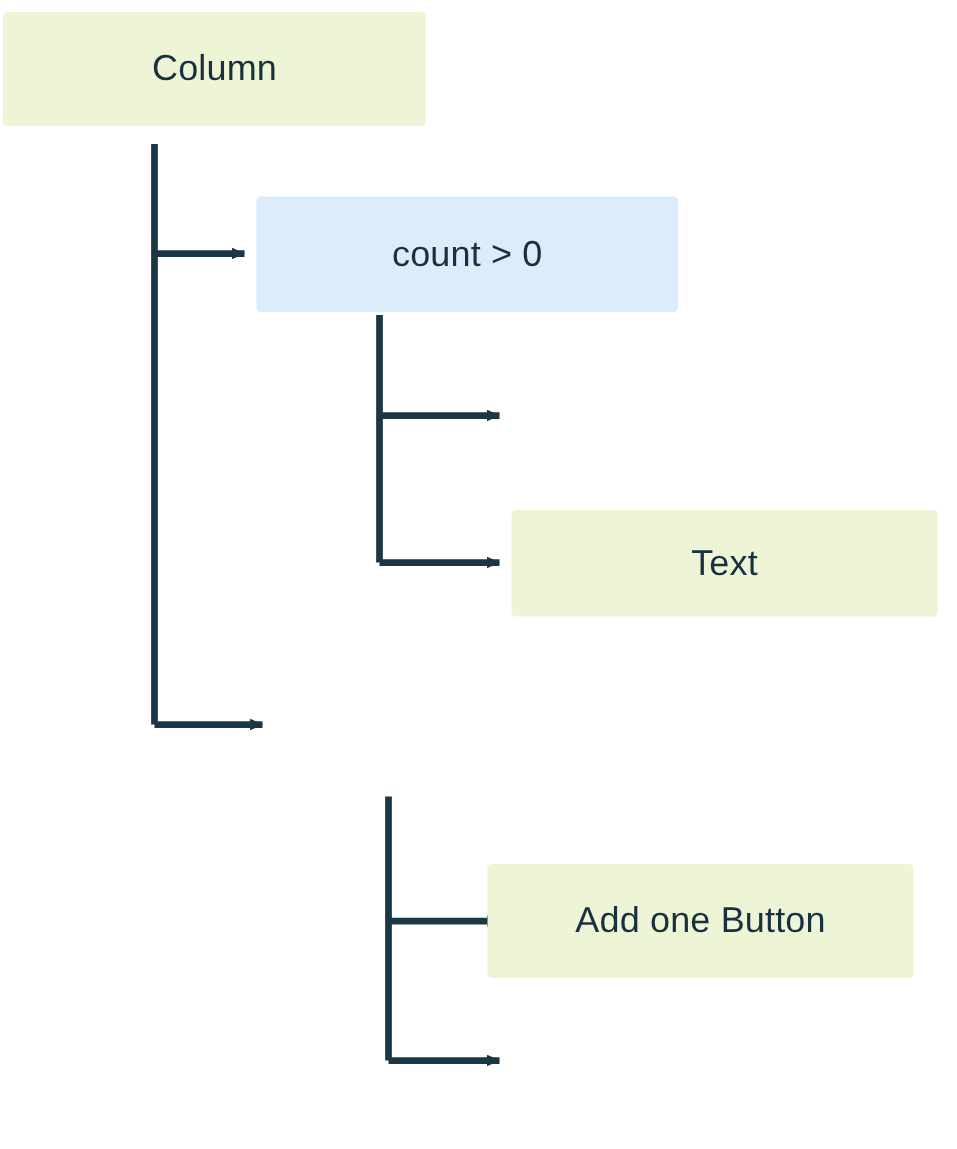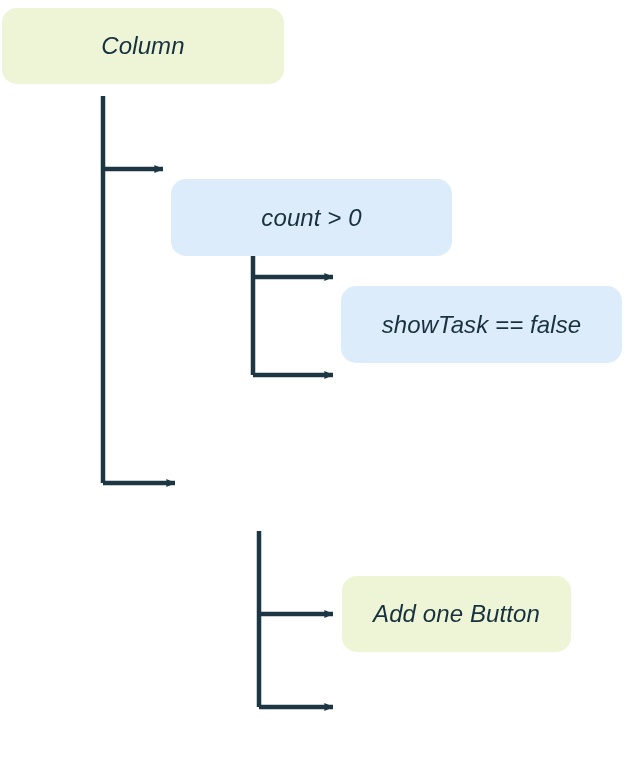--- a/index.html
+++ b/index.html
@@ -15,34 +15,33 @@
   }
   #diagram {
     position: relative;
     width: 638px;
     height: 766px;
     background: #ffffff;
   }
   .node {
     position: absolute;
     box-sizing: border-box;
-    border-radius: 15px;
+    border-radius: 3px;
     display: flex;
     align-items: center;
     text-align: center;
     color: #17313f;
     font-size: 24px;
     line-height: 1.22;
     letter-spacing: 0.1px;
     padding: 4px 10px;
-    font-style: italic;
     -webkit-font-smoothing: antialiased;
   }
   .node.green { background: #eef4d6; }
-  .node.blue  { background: #ddecfa; margin-top: 48px; }
+  .node.blue  { background: #ddecfa; }
 
   .node-label {
     display: block;
     width: 100%;
   }
 
   svg.edges {
     position: absolute;
     left: 0;
     top: 0;
@@ -95,24 +94,24 @@
   </svg>
 
   <div class="node green" style="left:2px; top:8px; width:282px; height:76px;">
     <span class="node-label">Column</span>
   </div>
 
   <div class="node blue" style="left:171px; top:131px; width:281px; height:77px;">
     <span class="node-label">count &gt; 0</span>
   </div>
 
-  <div class="node blue" style="left:341px; top:238px; width:281px; height:77px;">
-    <span class="node-label">showTask == false</span>
+
+  <div class="node green" style="left:341px; top:340px; width:284px; height:71px;">
+    <span class="node-label">Text</span>
   </div>
 
 
-
-  <div class="node green" style="left:342px; top:576px; width:229px; height:76px;">
+  <div class="node green" style="left:325px; top:576px; width:284px; height:76px;">
     <span class="node-label">Add one Button</span>
   </div>
 
 
 </div>
 
 </body></html>

